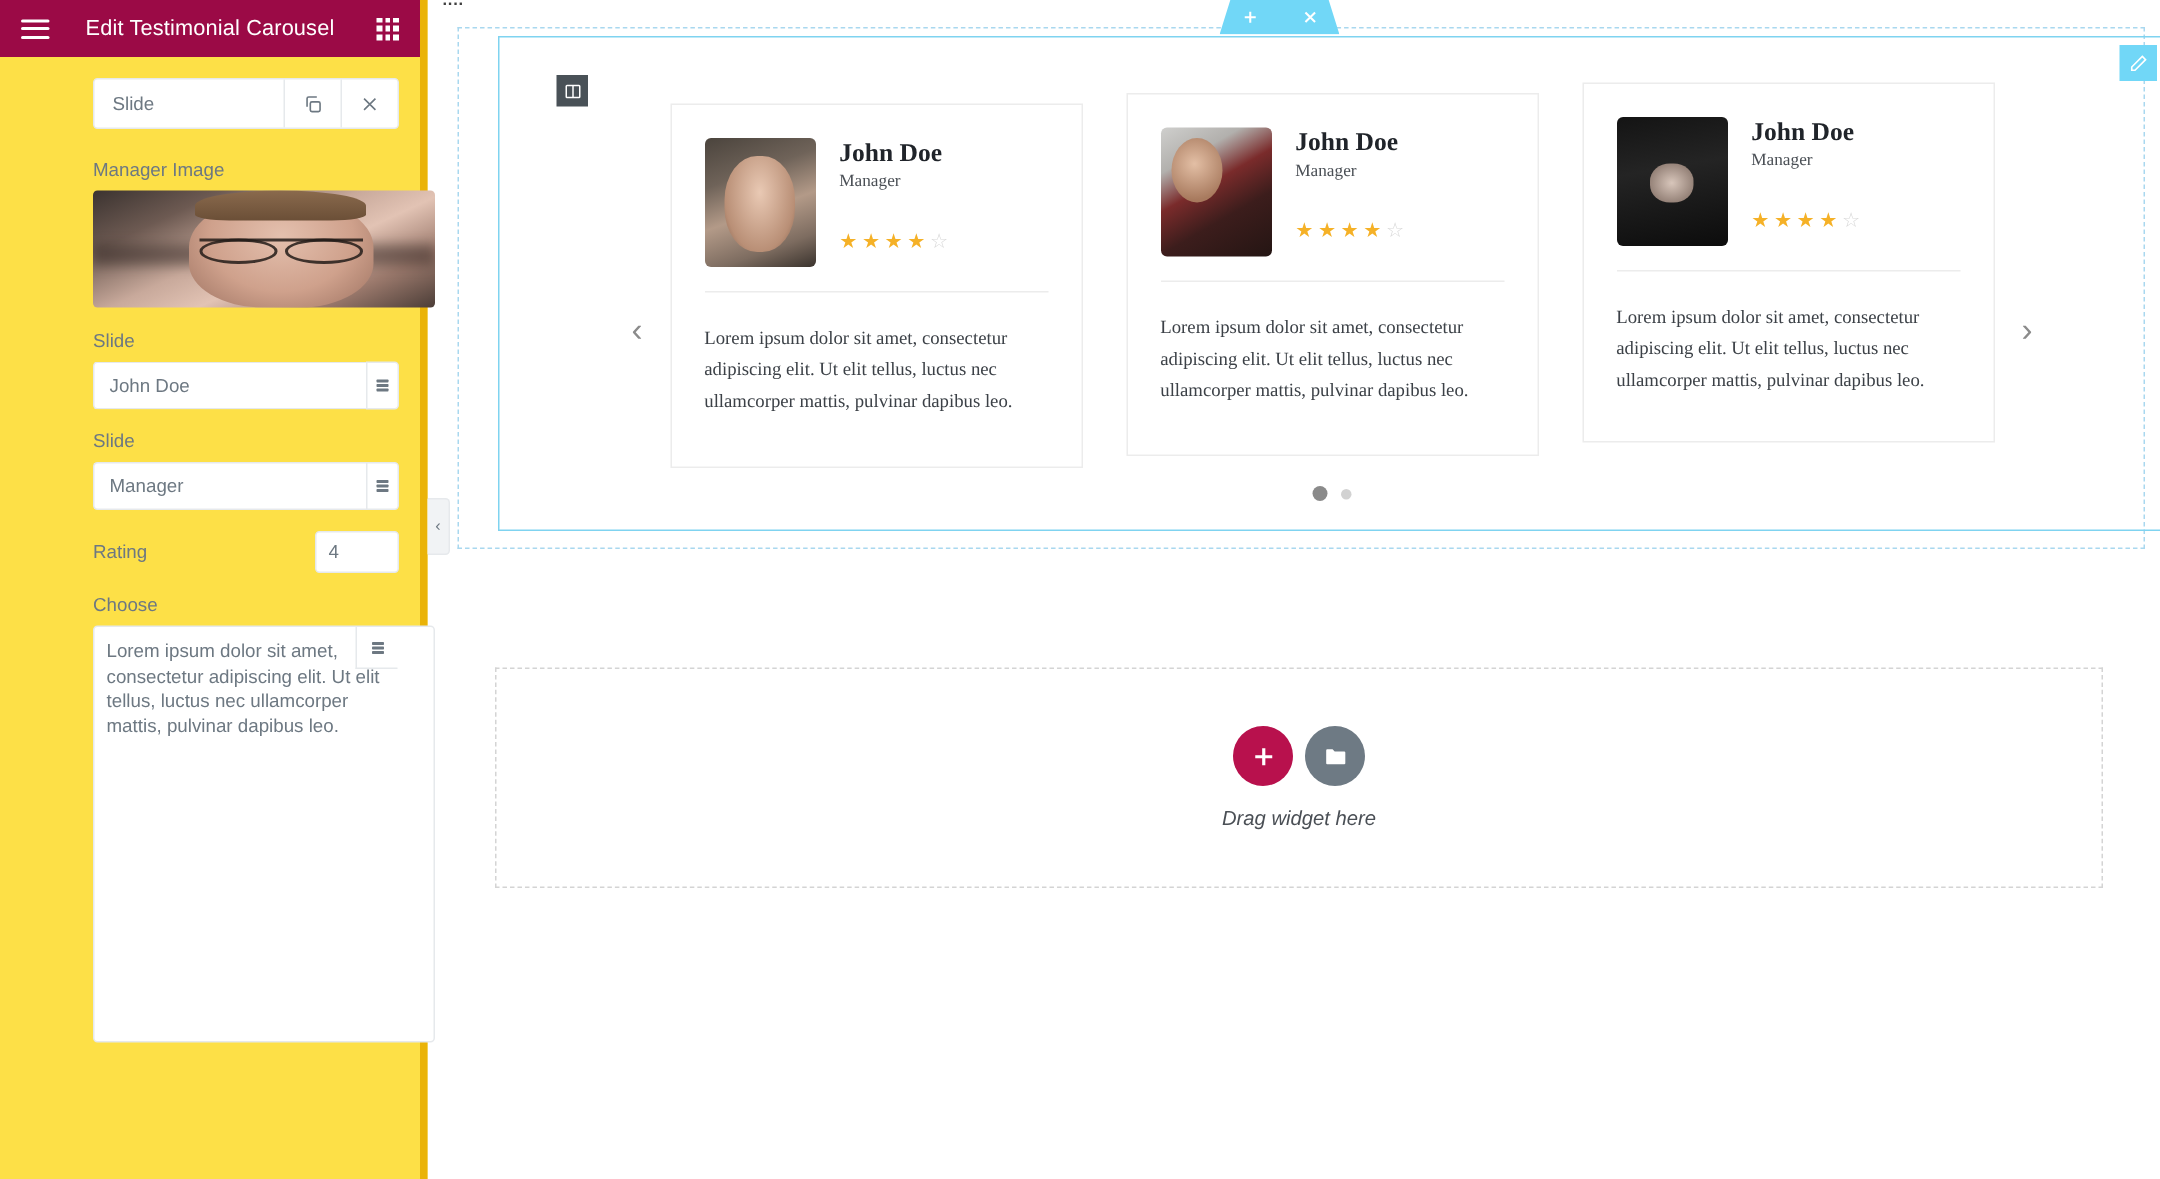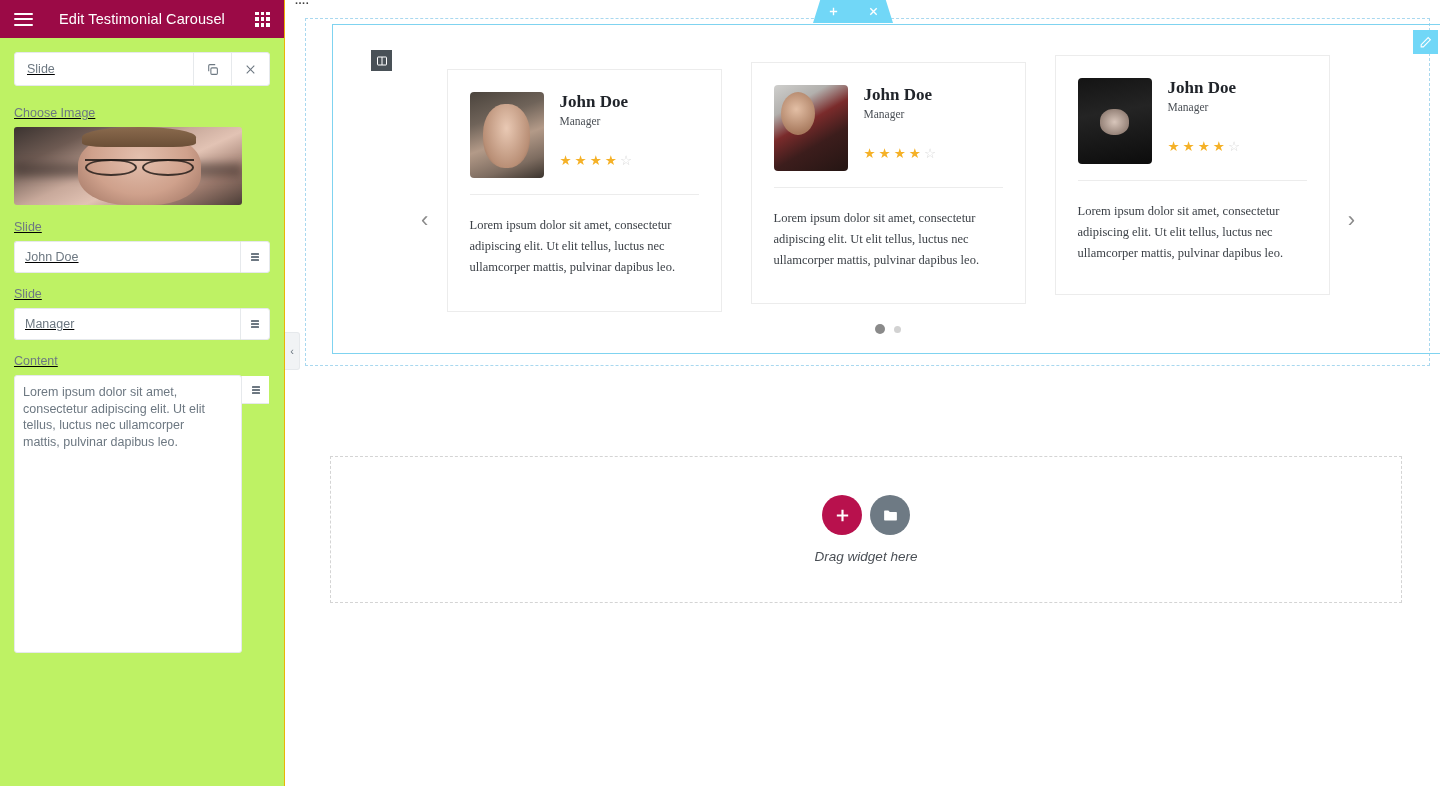--- a/index.html
+++ b/index.html
@@ -7,42 +7,41 @@
     width: 1440px; height: 786px;
     background: #ffffff;
     font-family: "Liberation Sans", sans-serif;
     overflow: hidden;
   }
 
   
   #panel {
     position: absolute; left: 0; top: 0;
     width: 285px; height: 786px;
-    background: #bef264;
-    border-right: 1px solid #eab308;
+    background: #fde047;
+    border-right: 5px solid #eab308;
     z-index: 40;
-    text-decoration: underline;
   }
   #panel-header {
     height: 38px; background: #9b0a46;
     display: flex; align-items: center; justify-content: space-between;
     padding: 0 14px;
   }
   #panel-title {
     color: #ffffff; font-size: 14.5px; letter-spacing: .1px;
     position: absolute; left: 0; right: 0; text-align: center;
     pointer-events: none;
   }
   .hdr-icon { position: relative; z-index: 2; cursor: pointer; }
   .hamburger { width: 19px; height: 13px; display: flex; flex-direction: column; justify-content: space-between; }
   .hamburger i { display: block; height: 2px; background: #fff; border-radius: 1px; }
   .grid9 { width: 15px; height: 15px; display: grid; grid-template-columns: repeat(3,1fr); grid-template-rows: repeat(3,1fr); gap: 2px; }
   .grid9 i { display: block; background: #fff; }
 
-  #panel-body { padding: 14px 14px 0 14px; }
+  #panel-body { padding: 14px 14px 0 14px; margin-left: 48px; }
 
   #slide-bar {
     display: flex; align-items: stretch;
     border: 1px solid #e6e9ec; border-radius: 3px;
     height: 34px; background: #fff; margin-bottom: 20px;
   }
   #slide-label {
     flex: 1; display: flex; align-items: center; padding-left: 12px;
     font-size: 12.5px; color: #6d7882;
   }
@@ -213,21 +212,21 @@
   #nav-prev { left: 28px; }
   #nav-next { right: 28px; }
 
   #dots { position: absolute; left: 0; right: 0; bottom: 3px; display: flex; justify-content: center; align-items: center; gap: 9px; }
   .dot { border-radius: 50%; cursor: pointer; }
   .dot.active { width: 10px; height: 10px; background: #8a8a8a; }
   .dot.idle { width: 7px; height: 7px; background: #d2d2d2; }
 
   
   #dropzone {
-    position: absolute; left: 45px; top: 456px; width: 1072px; height: 147px;
+    position: absolute; left: 45px; top: 445px; width: 1072px; height: 147px;
     border: 1px dashed #d4d4d4; display: flex; flex-direction: column;
     align-items: center; justify-content: center; gap: 14px;
   }
   #dz-circles { display: flex; gap: 8px; }
   .dz-c { width: 40px; height: 40px; border-radius: 50%; display: flex; align-items: center; justify-content: center; cursor: pointer; }
   #dz-add { background: #b8114d; color: #fff; font-size: 23px; line-height: 1; }
   #dz-folder { background: #6e7a84; }
   #dz-label { font-style: italic; font-size: 13.5px; color: #4a4f55; }
 </style>
 </head>
@@ -265,21 +264,21 @@
             <path d="M5 15V5a2 2 0 0 1 2-2h10"></path>
         </svg>
       </div>
       <div class="slide-btn">
         <svg width="13" height="13" viewBox="0 0 24 24" stroke="#6d7882" stroke-width="2">
           <path d="M5 5 19 19M19 5 5 19"></path>
         </svg>
       </div>
     </div>
 
-    <span class="field-label">Choose Image</span>
+    <span class="field-label">Manager Image</span>
     <div id="img-preview">
       <div class="blurline"></div>
       <div class="face"></div>
       <div class="hair"></div>
       <div class="glasses"></div>
     </div>
 
     <div class="field-block">
       <span class="field-label">Slide</span>
       <div class="text-input-row">
@@ -301,23 +300,30 @@
         <div class="dyn-btn">
           <svg width="12" height="12" viewBox="0 0 24 24" fill="#6d7882">
             <rect x="4" y="4" width="16" height="4" rx="1"></rect>
               <rect x="4" y="10" width="16" height="4" rx="1"></rect>
               <rect x="4" y="16" width="16" height="4" rx="1"></rect>
           </svg>
         </div>
       </div>
     </div>
 
+    <div id="rating-block">
+      <span class="field-label" style="margin:0">Rating</span>
+      <div id="rating-stepper">
+        <input id="rating-value" value="4" style="">
+
+      </div>
+    </div>
 
     <div>
-      <span class="field-label">Content</span>
+      <span class="field-label">Choose</span>
       <div id="content-wrap">
         <textarea id="content-area" style="">Lorem ipsum dolor sit amet, consectetur adipiscing elit. Ut elit tellus, luctus nec ullamcorper mattis, pulvinar dapibus leo.</textarea>
         <div id="content-dyn">
           <svg width="12" height="12" viewBox="0 0 24 24" fill="#6d7882">
             <rect x="4" y="4" width="16" height="4" rx="1"></rect>
               <rect x="4" y="10" width="16" height="4" rx="1"></rect>
               <rect x="4" y="16" width="16" height="4" rx="1"></rect>
           </svg>
         </div>
       </div>

